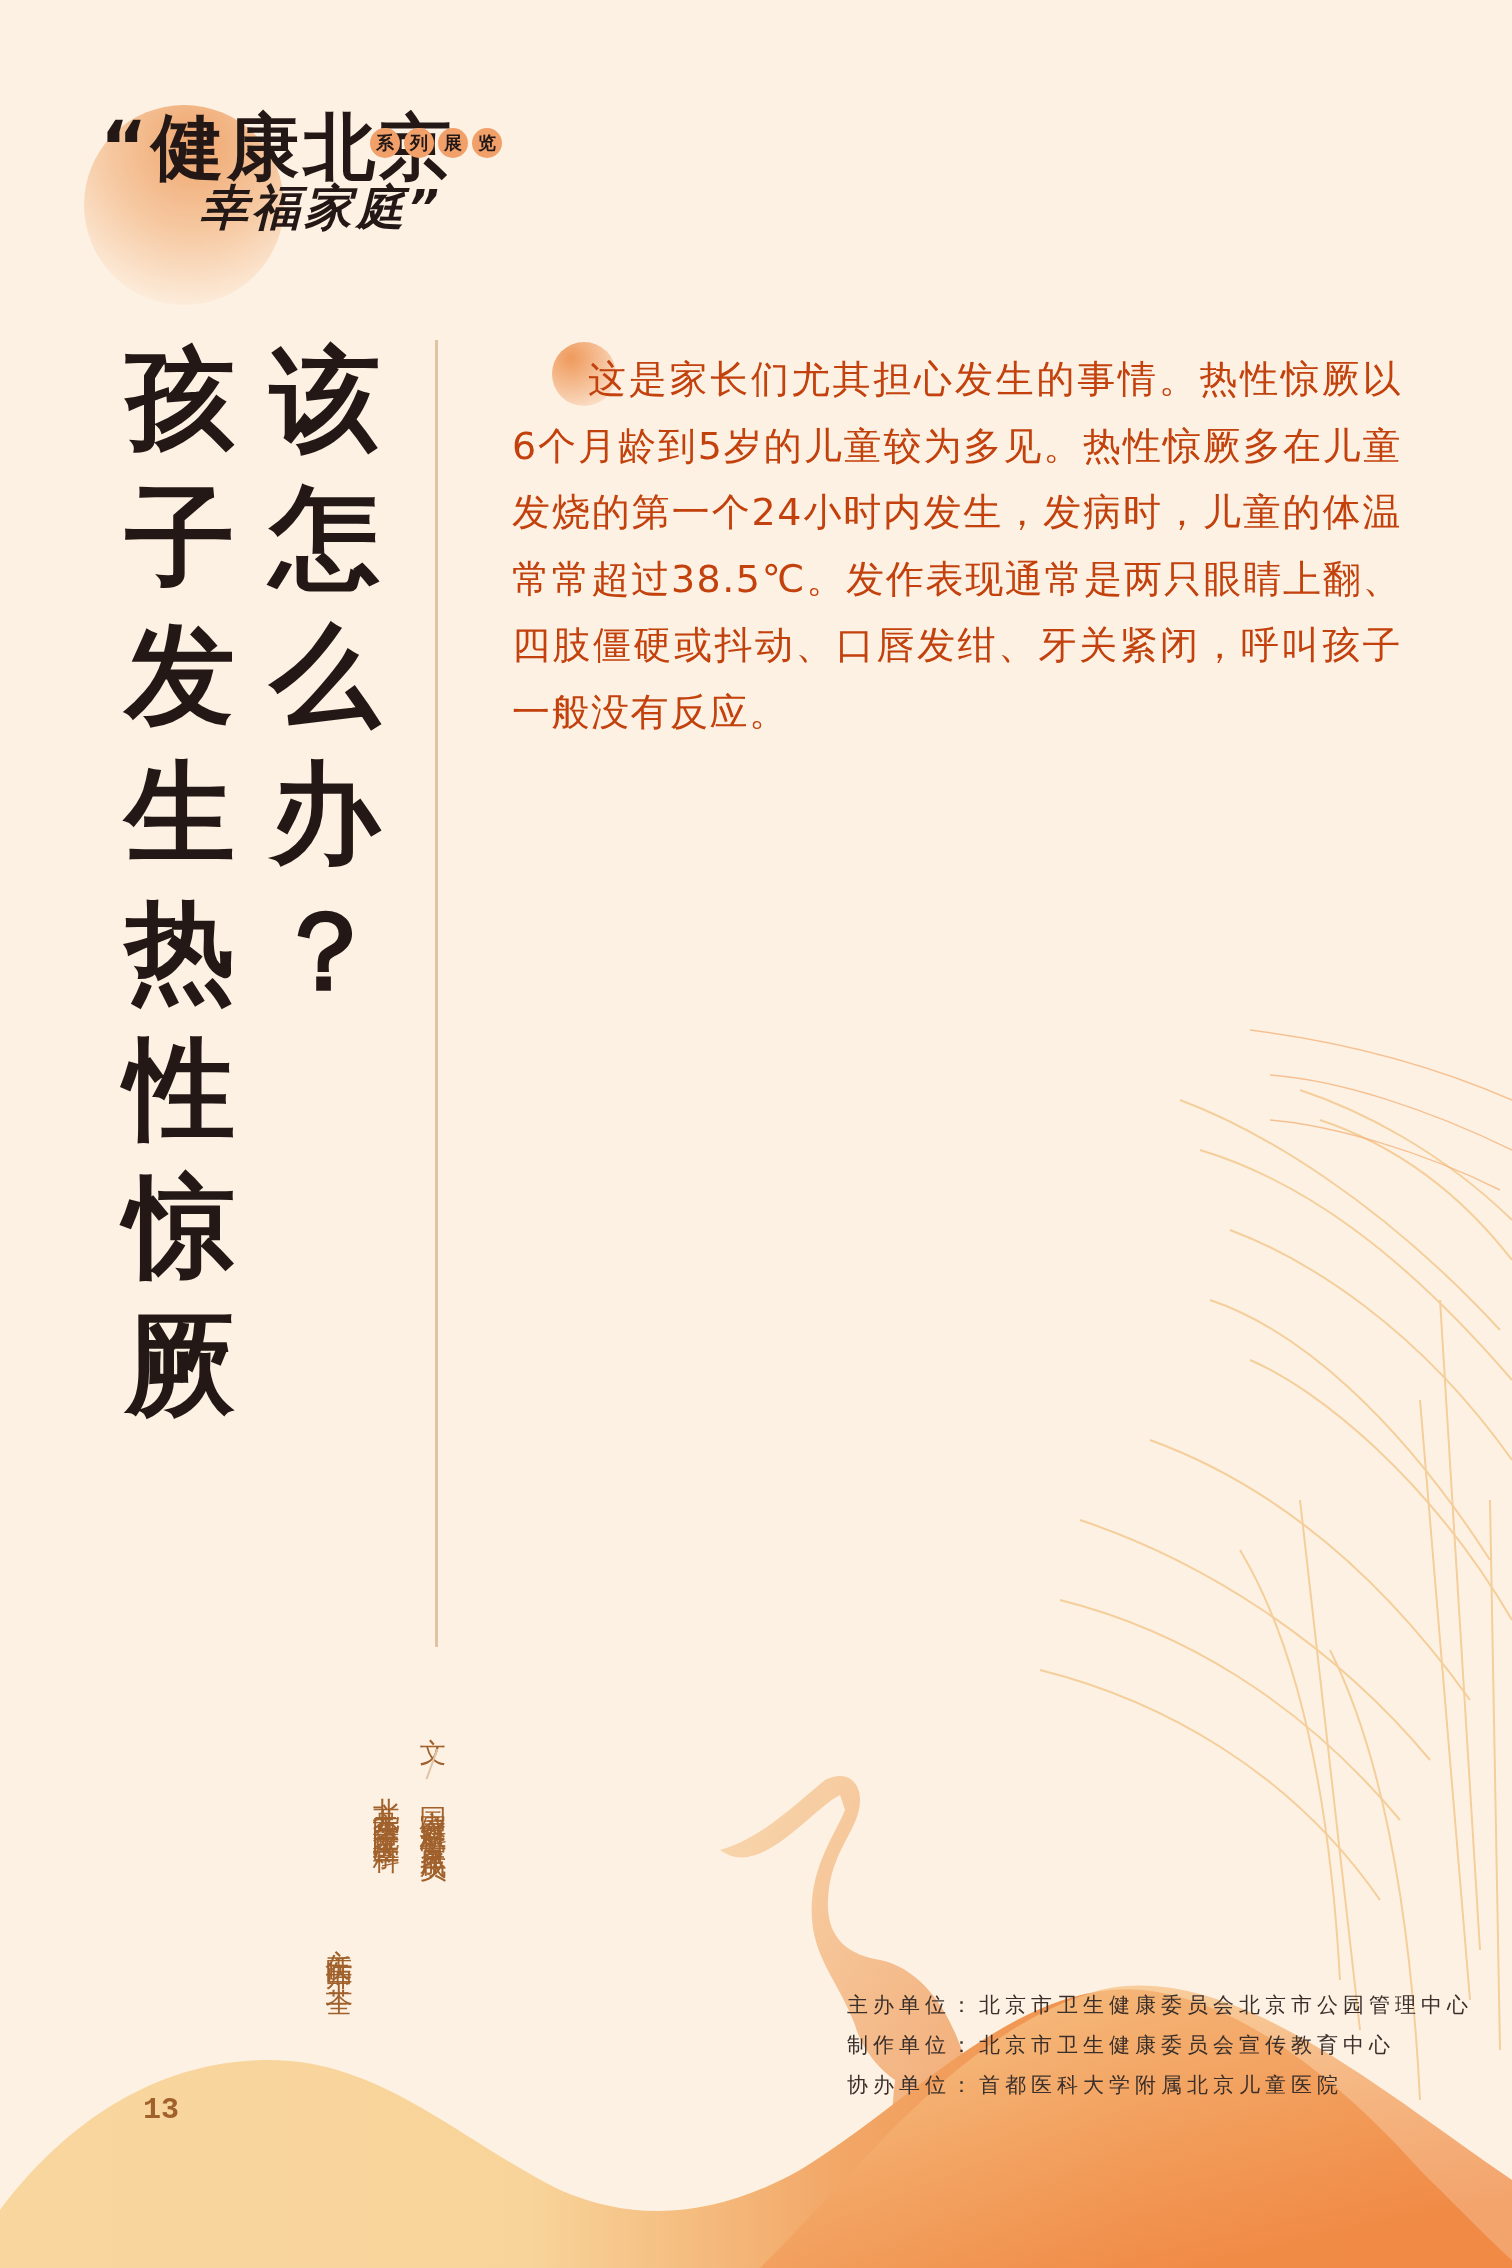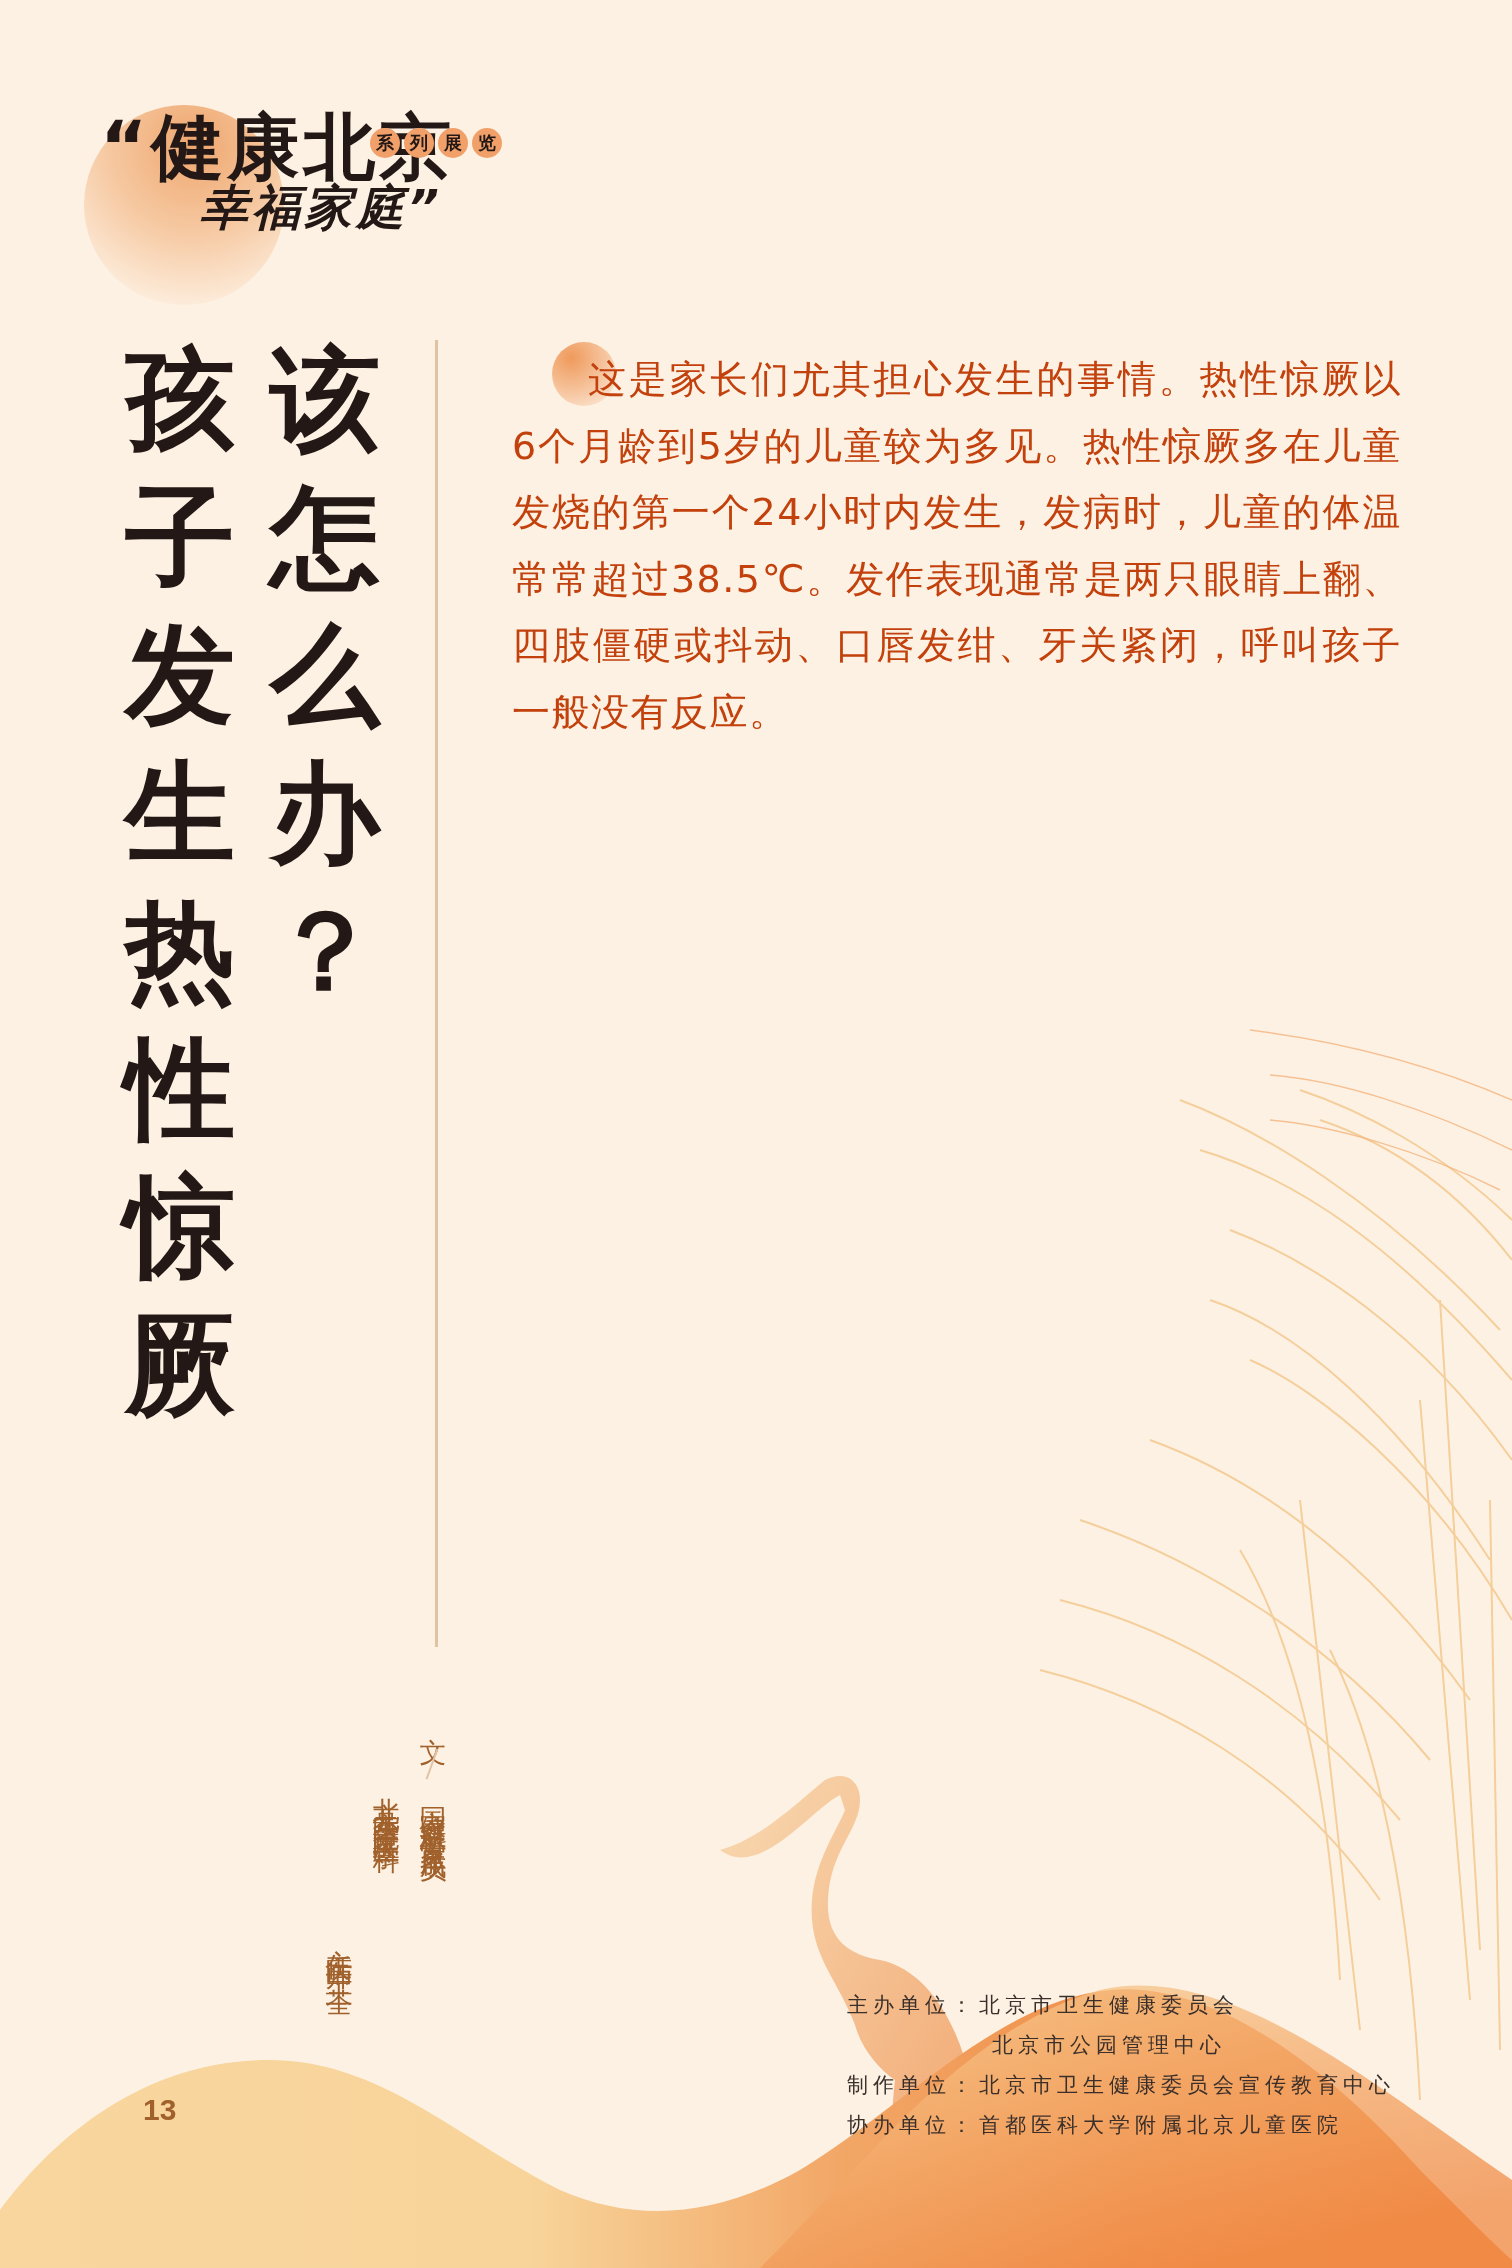--- a/index.html
+++ b/index.html
@@ -47,21 +47,21 @@
     writing-mode: vertical-rl; font-family: "DejaVu Serif", serif;
     font-size: 27px; letter-spacing: 5px; color: #a0612c; line-height: 1;
   }
   .credit-1 { left: 420px; top: 1716px; }
   .credit-2 { left: 373px; top: 1776px; }
   .credit-3 { left: 326px; top: 1928px; }
   .credit-slash { left: 431px; top: 1748px; width: 2px; height: 32px; background: #e1c3a6; transform: rotate(20deg); }
 
   .page-number {
     left: 143px; top: 2093px; font-size: 30px; font-weight: bold; color: #a0612c;
-    font-family: Liberation Sans, sans-serif;
+    font-family: Liberation Mono, monospace;
   }
 
   
   .body-text { left: 512px; top: 346px; width: 890px; }
   .para {
     position: relative; font-family: "DejaVu Sans", sans-serif;
     font-size: 38px; line-height: 66.5px; color: #c2410c;
     text-align: justify; text-indent: 76px; margin: 0 0 36px 0;
     letter-spacing: 1.5px;
   }
@@ -72,21 +72,21 @@
   }
   .para-text { position: relative; z-index: 1; }
 
   
   .sponsors {
     left: 845px; top: 1985px; font-family: "DejaVu Sans", sans-serif;
     font-size: 21px; color: #3a2f2a; letter-spacing: 5px; line-height: 40px; z-index: 3;
   }
   .sponsor-row { display: flex; white-space: nowrap; text-align: center; }
   .sponsor-label { width: 134px; }
-  .sponsor-values { display: flex; flex-direction: column; }
+  .sponsor-values { display: flex; flex-direction: row; }
 
   .decor { left: 0; top: 0; width: 1512px; height: 2268px; pointer-events: none; }
 </style>
 </head>
 <body>
 
 <svg class="abs decor" viewBox="0 0 1512 2268" xmlns="http://www.w3.org/2000/svg">
   <defs>
     <linearGradient id="hillGrad" x1="0" y1="0" x2="1" y2="0">
       <stop offset="0" stop-color="#f8d69e"></stop>

